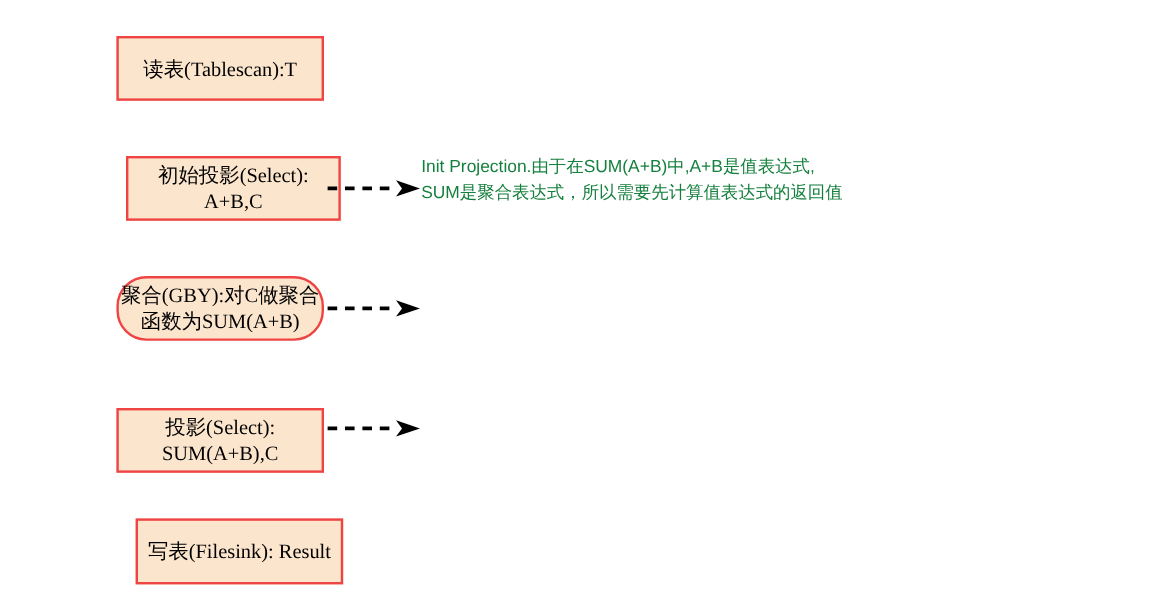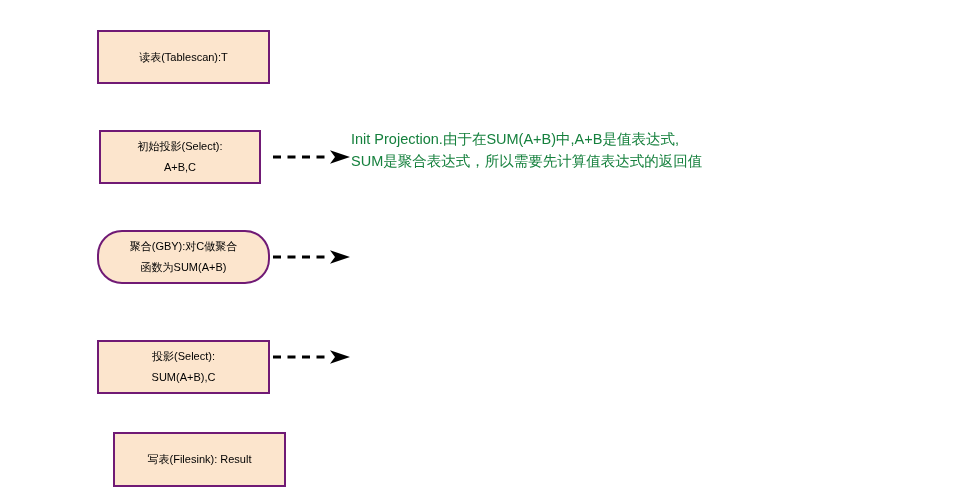--- a/index.html
+++ b/index.html
@@ -22,37 +22,38 @@
     top: 0;
     width: 967px;
     height: 500px;
   }
 
   
   .node {
     position: absolute;
     box-sizing: border-box;
     background: #fce5cd;
-    border: 2px solid #701a75;
+    border: 2px solid #ef4444;
     display: flex;
     align-items: center;
     justify-content: center;
     text-align: center;
-    font-size: 11px;
+    font-size: 17px;
     line-height: 21px;
     color: #000000;
     white-space: pre;
     letter-spacing: 0px;
+    font-family: Liberation Serif, serif;
   }
   .node-inner {
     display: block;
     white-space: pre;
   }
   .node-tablescan { left: 97px;  top: 30px;  width: 173px; height: 54px; }
-  .node-initsel   { left: 99px;  top: 130px; width: 162px; height: 54px; }
+  .node-initsel   { left: 105px;  top: 130px; width: 179px; height: 54px; }
   .node-gby       { left: 97px;  top: 230px; width: 173px; height: 54px; border-radius: 25px; }
   .node-select    { left: 97px;  top: 340px; width: 173px; height: 54px; }
   .node-filesink  { left: 113px;  top: 432px; width: 173px; height: 55px; }
 
   
   .node-gby .node-inner { margin: 0 -6px; }
   .node-filesink .node-inner { margin: 0 -4px; }
 
   
   .arrow {

